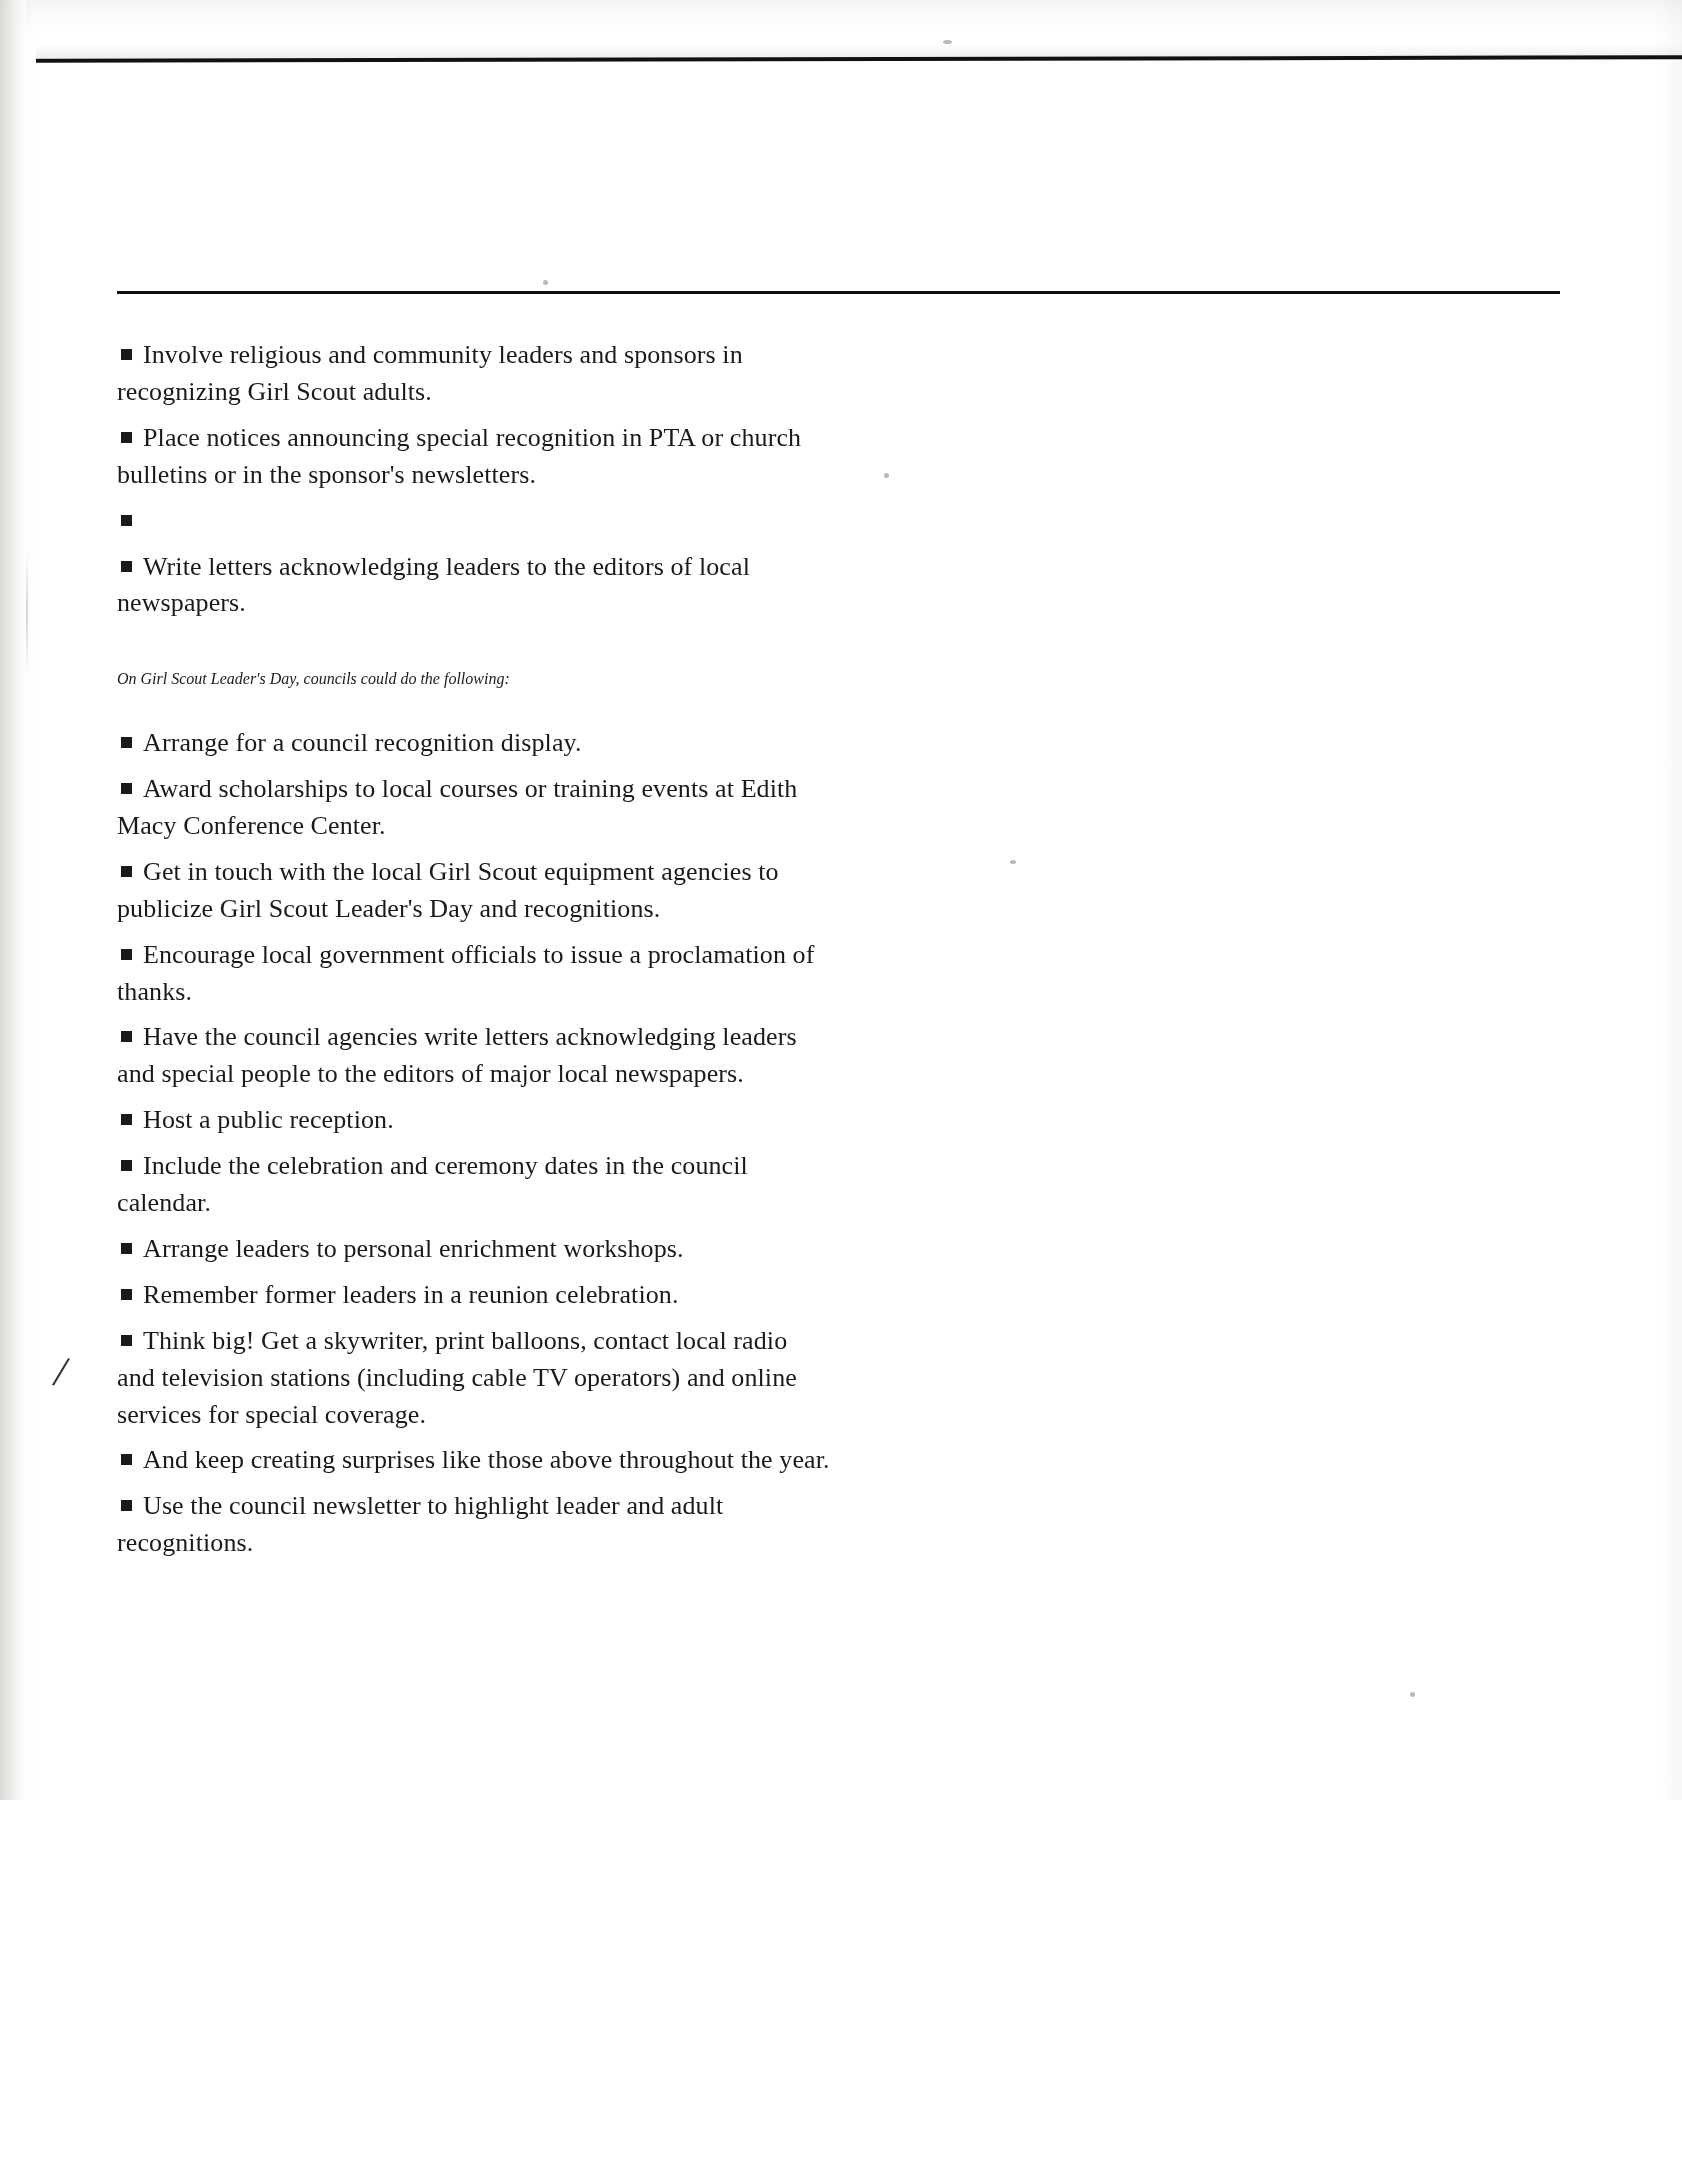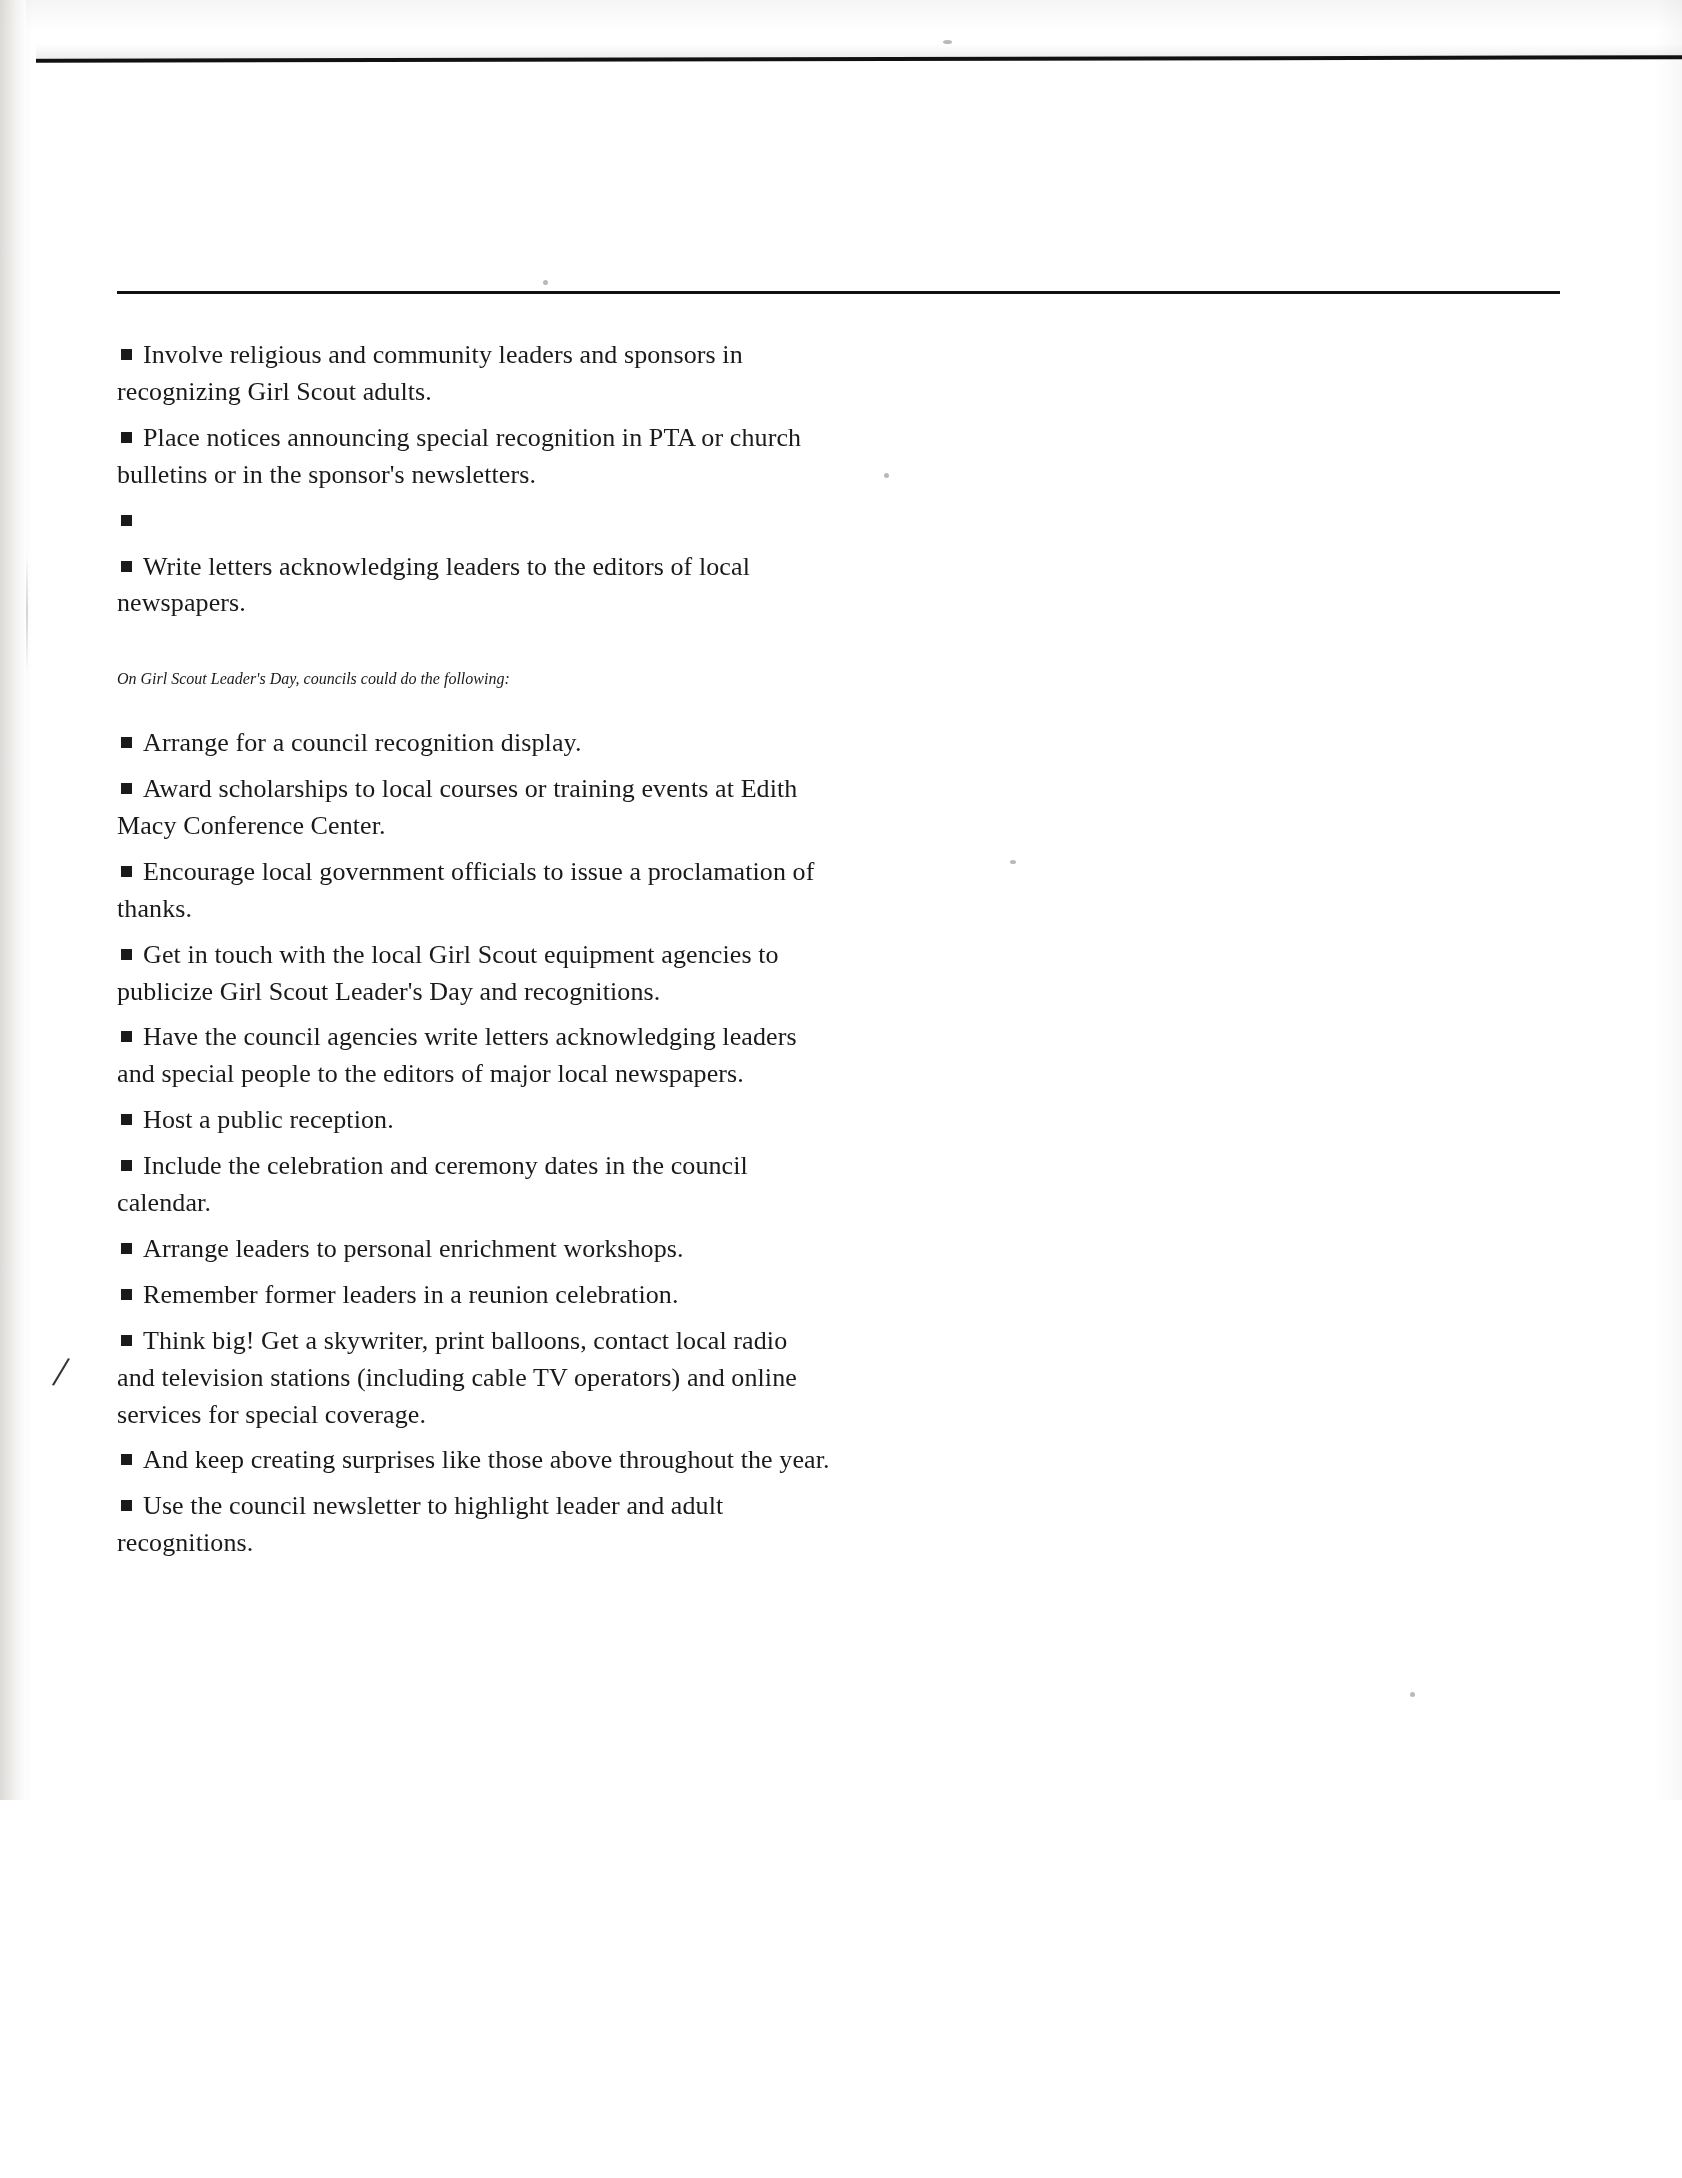--- a/index.html
+++ b/index.html
@@ -164,24 +164,24 @@
     <div class="subhead">On Girl Scout Leader's Day, councils could do the following:</div>
 
     <div class="group">
       <div class="bullet-item">
         <span class="sq"></span><span class="txt">Arrange for a council recognition display.</span>
       </div>
       <div class="bullet-item">
         <span class="sq"></span><span class="txt">Award scholarships to local courses or training events at Edith Macy Conference Center.</span>
       </div>
       <div class="bullet-item">
+        <span class="sq"></span><span class="txt">Get in touch with the local Girl Scout equipment agencies to publicize Girl Scout Leader's Day and recognitions.</span>
+      </div>
+      <div class="bullet-item">
         <span class="sq"></span><span class="txt">Encourage local government officials to issue a proclamation of thanks.</span>
-      </div>
-      <div class="bullet-item">
-        <span class="sq"></span><span class="txt">Get in touch with the local Girl Scout equipment agencies to publicize Girl Scout Leader's Day and recognitions.</span>
       </div>
       <div class="bullet-item">
         <span class="sq"></span><span class="txt">Have the council agencies write letters acknowledging leaders and special people to the editors of major local newspapers.</span>
       </div>
       <div class="bullet-item">
         <span class="sq"></span><span class="txt">Host a public reception.</span>
       </div>
       <div class="bullet-item">
         <span class="sq"></span><span class="txt">Include the celebration and ceremony dates in the council calendar.</span>
       </div>

